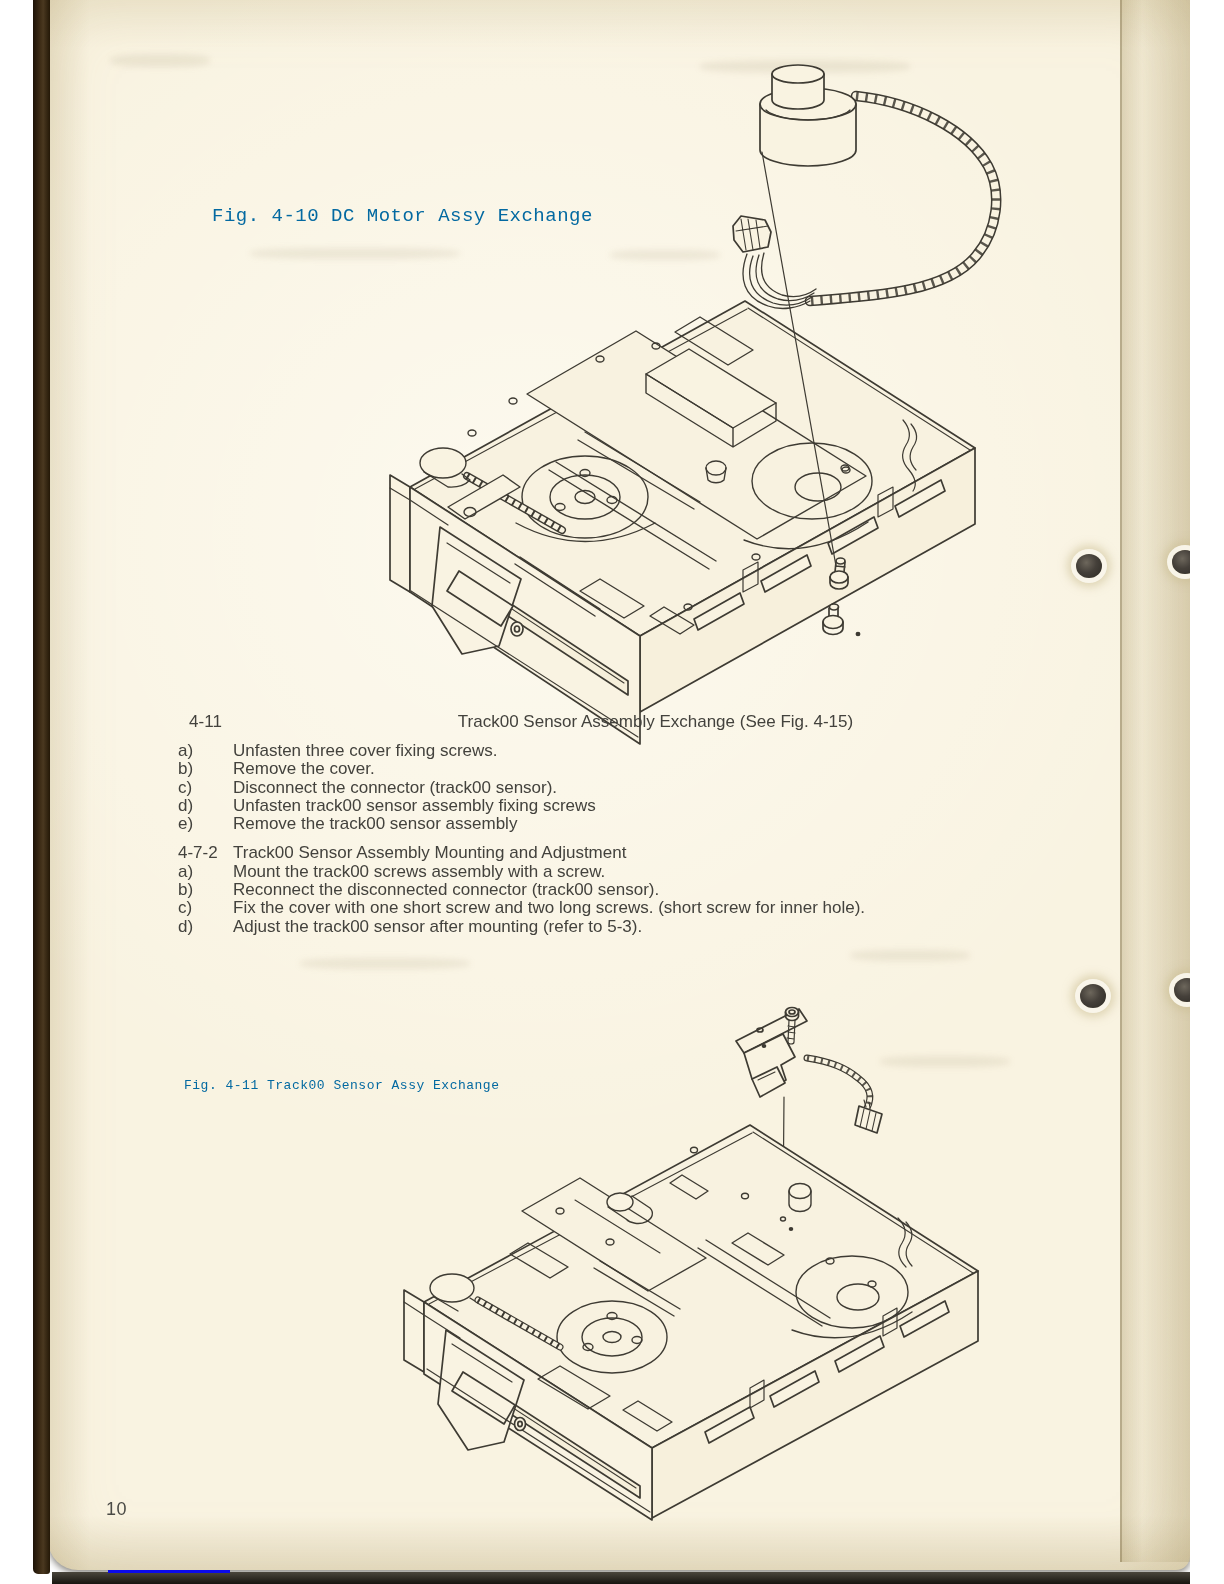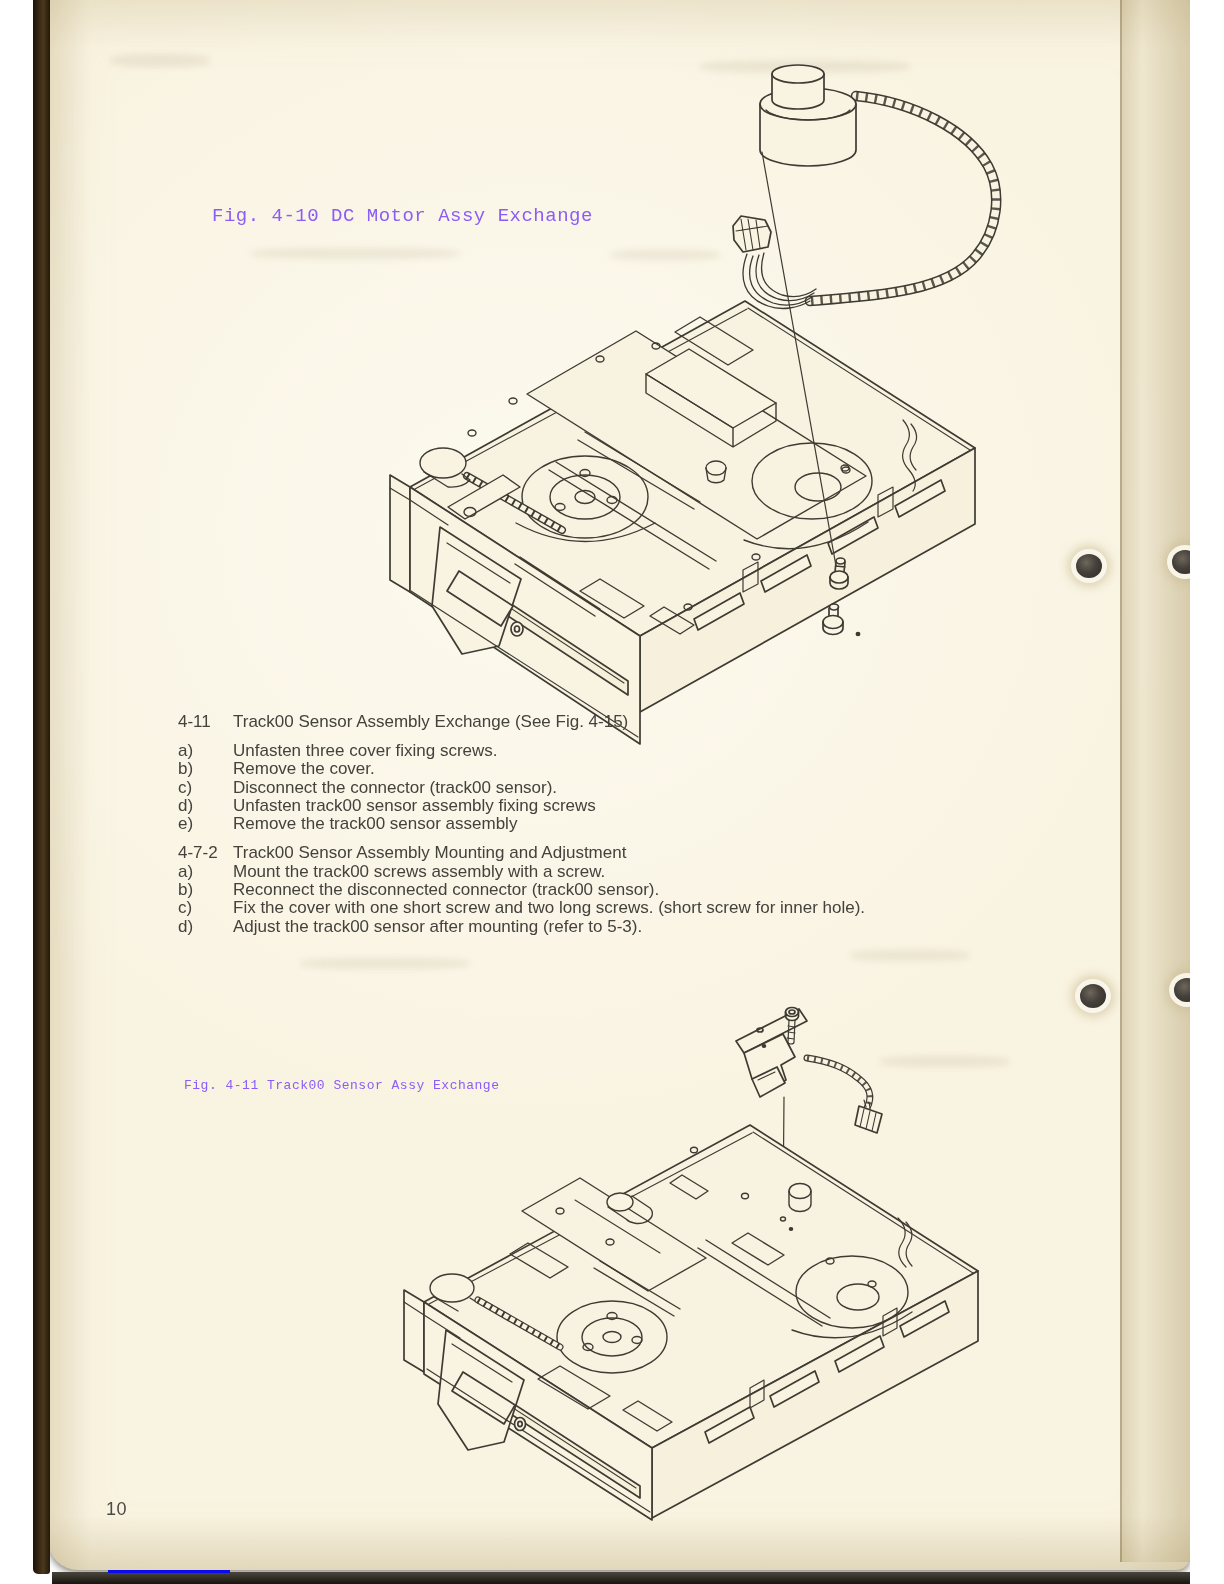--- a/index.html
+++ b/index.html
@@ -25,29 +25,29 @@
                      rgba(145,124,72,.20) 100%);}
   .bottom-strip{position:absolute;left:52px;top:1572px;width:1138px;height:12px;z-index:4;
           background:linear-gradient(180deg,#4a463c,#17150f);}
   .blue-line{position:absolute;left:108px;top:1570px;width:122px;height:3px;background:#0b0bea;z-index:7;}
   .hole{position:absolute;width:26px;height:24px;border-radius:50%;z-index:5;
         background:radial-gradient(circle at 40% 36%, #6d675c 0%, #45403a 45%, #2c2924 100%);
         box-shadow:0 0 0 5px rgba(250,247,236,.95), 0 0 9px 9px rgba(200,186,140,.5);}
   .smudge{position:absolute;background:rgba(148,132,92,.13);filter:blur(3px);
           border-radius:40%;z-index:2;}
   .fig-caption{position:absolute;z-index:3;font-family:"Liberation Mono",monospace;
-          color:#8b5cf6;white-space:nowrap;letter-spacing:.5px;}
+          color:#0369a1;white-space:nowrap;letter-spacing:.5px;}
   .caption-1{left:212px;top:205px;font-size:19px;}
   .caption-2{left:172px;top:1078px;font-size:13px;margin-left:12px;}
   .procedures{position:absolute;left:178px;top:712px;width:900px;z-index:3;
           color:#43423d;font-size:17px;line-height:18.3px;}
   .prow{display:flex;}
   .plabel{flex:0 0 55px;}
   .ptext{flex:1 1 auto;}
-  .heading-1{margin-bottom:11px;line-height:19px;}
+  .heading-1{margin-bottom:11px;line-height:19px;text-align:center;}
   .heading-2{margin-top:11px;}
   .page-number{position:absolute;left:106px;top:1499px;z-index:3;font-size:18px;
           color:#4b4b46;letter-spacing:.5px;}
   svg.fig{position:absolute;z-index:2;}
   .ink{stroke:#3e3b33;stroke-width:1.7;fill:none;stroke-linecap:round;stroke-linejoin:round;}
 </style>
 </head>
 <body>
 
 <div class="scan">

